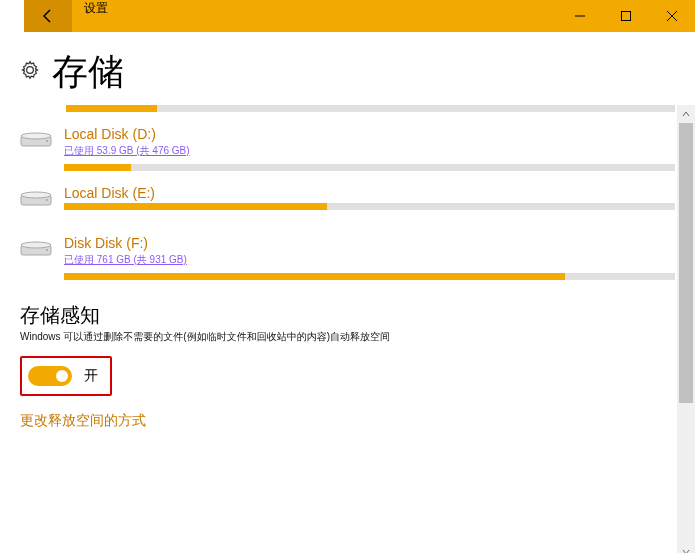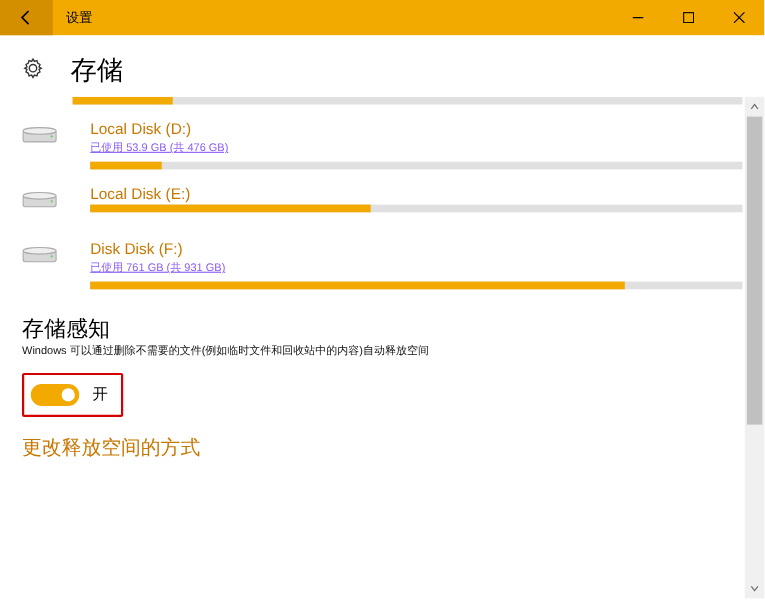--- a/index.html
+++ b/index.html
@@ -9,22 +9,22 @@
     width: 695px;
     height: 553px;
     overflow: hidden;
     font-size: 14px;
     color: #000;
   }
   .titlebar {
     height: 32px;
     background: #f2a900;
     display: flex;
-    align-items: center;
     color: #000;
+    margin-left: 24px;
   }
   .back-btn {
     width: 48px;
     height: 32px;
     background: #d48f00;
     display: flex;
     align-items: center;
     justify-content: center;
     font-size: 16px;
   }
@@ -47,23 +47,22 @@
     padding: 16px 20px 8px 20px;
     display: flex;
     align-items: center;
     gap: 12px;
   }
   .gear-icon {
     font-size: 18px;
     color: #333;
   }
   .page-title {
-    font-size: 24px;
+    font-size: 36px;
     font-weight: 200;
-    margin-left: 12px;
   }
   .scroll-area {
     position: relative;
     height: 456px;
   }
   .content {
     padding: 0 20px 12px 20px;
     height: 456px;
     overflow: hidden;
   }
@@ -76,21 +75,21 @@
     background: #e0e0e0;
     position: relative;
   }
   .progress-bar .fill {
     position: absolute;
     top: 0; left: 0; bottom: 0;
     background: #f2a900;
   }
   .disk-row {
     display: flex;
-    gap: 30px;
+    gap: 12px;
     margin-bottom: 14px;
   }
   .disk-icon {
     width: 32px;
     height: 32px;
     flex-shrink: 0;
     margin-top: 4px;
   }
   .disk-info { flex: 1; }
   .disk-name {
@@ -138,21 +137,21 @@
     border-radius: 50%;
     background: #fff;
     top: 4px;
     right: 4px;
   }
   .toggle-label {
     font-size: 14px;
   }
   .link {
     color: #c87700;
-    font-size: 18px;
+    font-size: 14px;
     margin-top: 16px;
     display: inline-block;
   }
   .vscroll {
     position: absolute;
     right: 0;
     top: 0;
     width: 18px;
     height: 456px;
     background: #f0f0f0;

